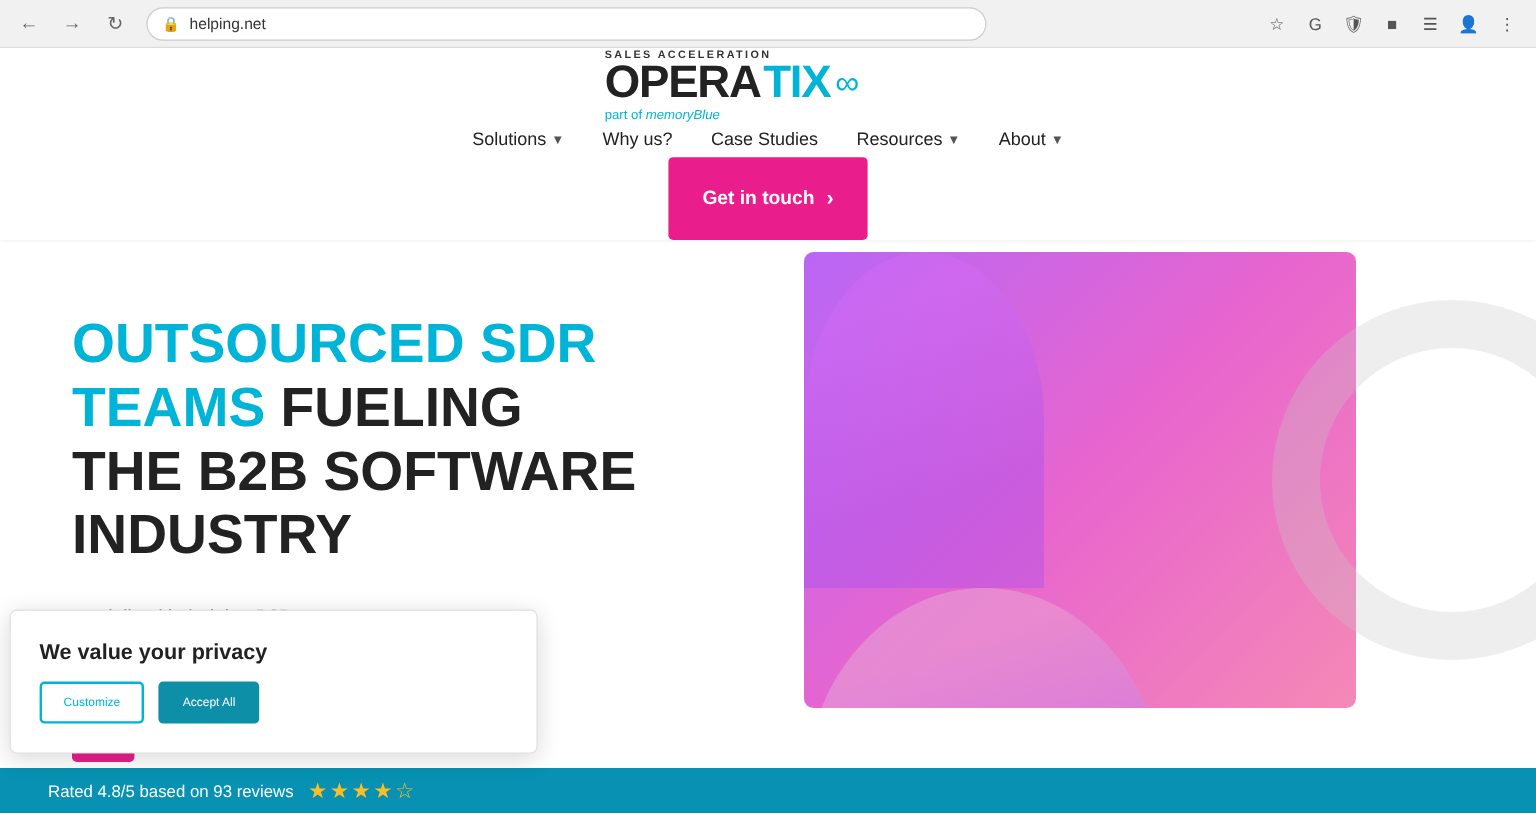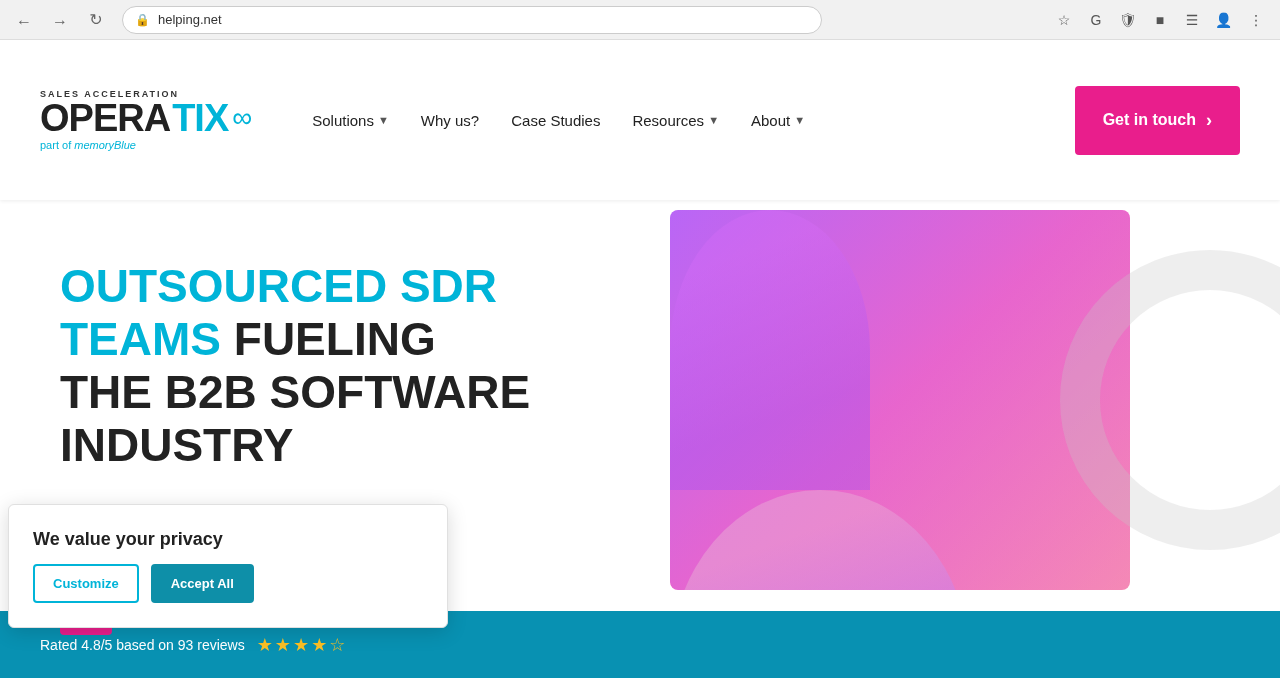--- a/index.html
+++ b/index.html
@@ -65,20 +65,21 @@
     
     .site-header {
       background: #fff;
       height: 160px;
       display: flex;
       align-items: center;
       padding: 0 40px;
       box-shadow: 0 1px 4px rgba(0,0,0,0.08);
       position: relative;
       z-index: 10;
+      flex-direction: column;
     }
     .logo-area {
       display: flex;
       flex-direction: column;
       margin-right: 60px;
       flex-shrink: 0;
     }
     .logo-tagline {
       font-size: 9px;
       letter-spacing: 2px;
@@ -278,43 +279,43 @@
       line-height: 1.6;
       margin-bottom: 20px;
     }
     .cookie-buttons {
       display: flex;
       gap: 12px;
     }
     .cookie-btn {
       padding: 10px 18px;
       border-radius: 4px;
-      font-size: 13px;
-      font-weight: 700;
+      font-size: 10px;
+      font-weight: 400;
       cursor: pointer;
       border: 2px solid #00b4d8;
     }
     .cookie-btn-customize {
       background: #fff;
       color: #00b4d8;
     }
     .cookie-btn-reject {
       background: #fff;
       color: #00b4d8;
     }
     .cookie-btn-accept {
       background: #0e8fa8;
       color: #fff;
       border-color: #0e8fa8;
     }
 
     
     .rating-bar {
       background: #0891b2;
-      height: 67px;
+      height: 38px;
       display: flex;
       align-items: center;
       padding: 0 40px;
       gap: 12px;
       position: absolute;
       bottom: 0;
       left: 0;
       right: 0;
     }
     .rating-text {

